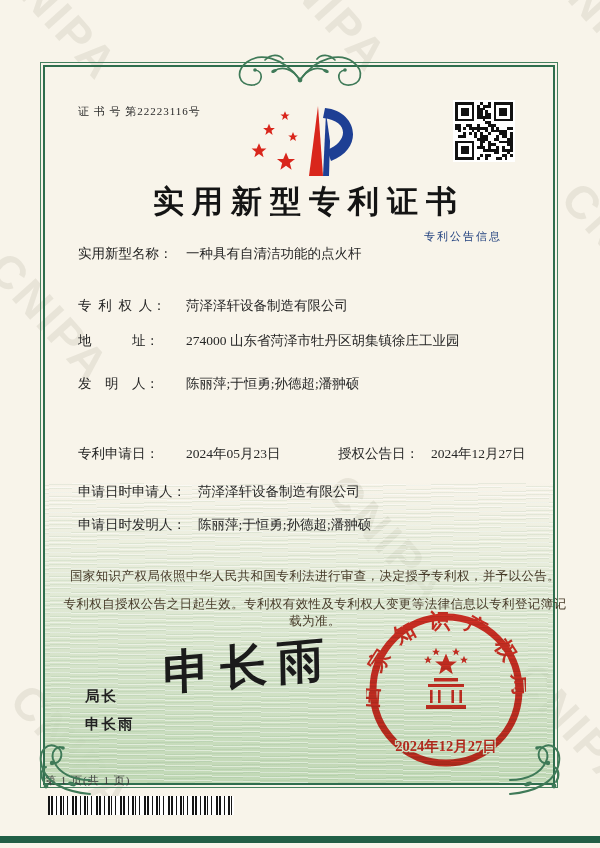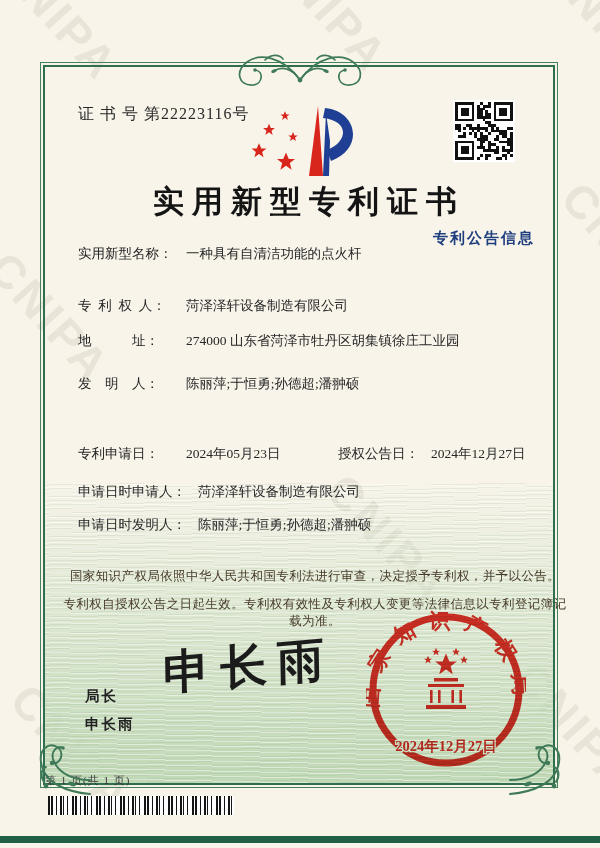--- a/index.html
+++ b/index.html
@@ -18,28 +18,28 @@
   .frame-inner { position:relative; width:100%; height:100%; border:2px solid #2f6e4e; }
 
   .green-bottom { position:absolute; left:0; right:0; bottom:0; height:300px; z-index:0;
     background:
       repeating-linear-gradient( 1.2deg, rgba(255,255,255,0.45) 0 1px, rgba(255,255,255,0) 1px 5px),
       repeating-linear-gradient(-1.2deg, rgba(90,140,100,0.10) 0 1px, rgba(90,140,100,0) 1px 4px),
       linear-gradient(to bottom, rgba(205,224,196,0) 0, rgba(203,223,193,0.55) 40%, rgba(189,214,178,0.95) 100%); }
 
   .inner-abs { position:absolute; z-index:2; }
 
-  .cert-no { left:33px; top:37px; font-size:16px; color:#2a2a2a; letter-spacing:1px; }
+  .cert-no { left:33px; top:37px; font-size:11px; color:#2a2a2a; letter-spacing:1px; }
 
   .logo { left:193px; top:34px; width:124px; height:78px; }
 
   .qr-wrap { left:408px; top:33px; width:62px; height:62px; background:#fff; padding:2px; }
   .qr-wrap svg { width:100%; height:100%; display:block; }
-  .qr-caption { left:379px; top:162px; width:120px; text-align:center;
-                font-size:15px; letter-spacing:2px; color:#1f3f7e; font-weight:700; }
+  .qr-caption { left:379px; top:162px; width:120px; 
+                font-size:11px; letter-spacing:2px; color:#1f3f7e; font-weight:400; }
 
   .title { left:0; top:114px; width:100%; text-align:center; font-size:31px; font-weight:700;
            color:#141414; letter-spacing:8px;padding-left:20px; }
 
   .row { left:33px; right:16px; font-size:13.5px; color:#262626; white-space:nowrap; }
   .lbl { display:inline-block; min-width:96px; white-space:pre; }
   .val { margin-left:12px; }
   .col2 { position:absolute; left:260px; top:0; white-space:nowrap; }
   .r1{top:178px}.r2{top:230px}.r3{top:265px}.r4{top:308px}
   .r5{top:343px}.r6{top:378px}.r7{top:416px}.r8{top:449px}

